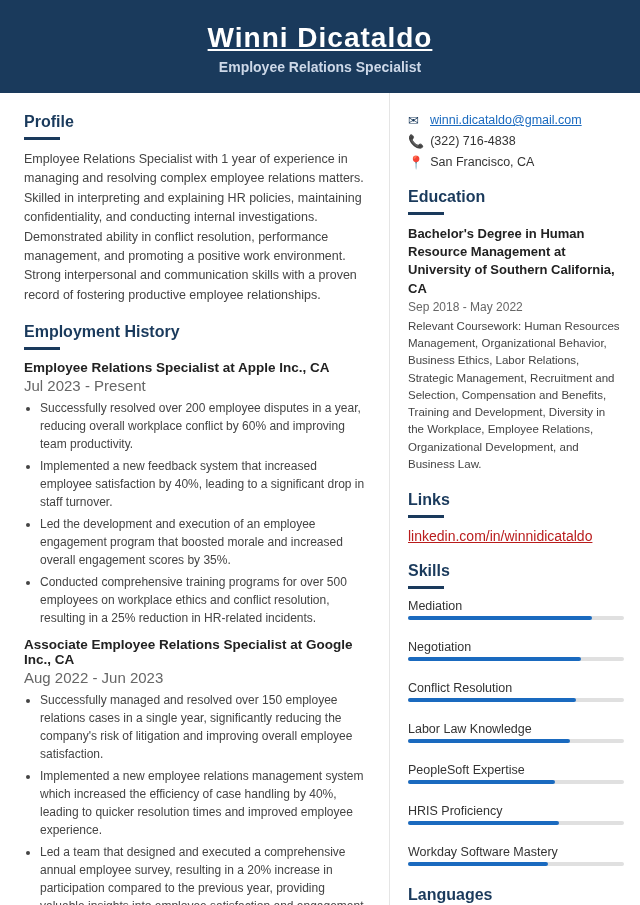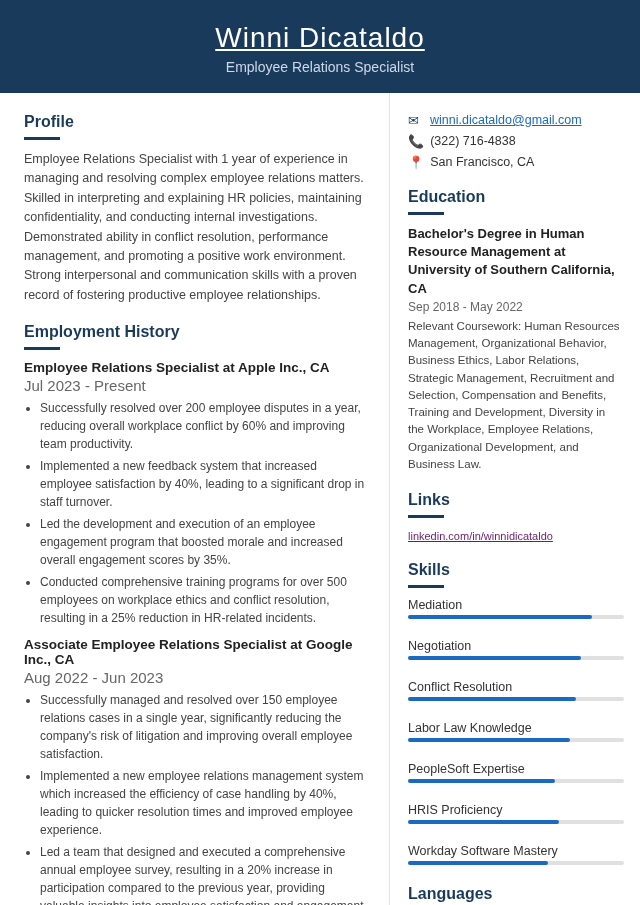--- a/index.html
+++ b/index.html
@@ -14,28 +14,28 @@
 
     
     .header {
       background-color: #1a3a5c;
       color: white;
       text-align: center;
       padding: 22px 20px 18px;
     }
     .header h1 {
       font-size: 28px;
-      font-weight: normal;
+      font-weight: bold;
       letter-spacing: 1px;
       text-decoration: underline;
     }
     .header .subtitle {
       font-size: 14px;
       margin-top: 5px;
-      font-weight: normal;
+      font-weight: bold;
       color: #cdd8e8;
     }
 
     
     .content {
       display: flex;
       flex-direction: row;
     }
 
     
@@ -131,22 +131,22 @@
       margin-bottom: 4px;
     }
     .edu-coursework {
       font-size: 11.5px;
       color: #444;
       line-height: 1.5;
     }
 
     
     .link-item {
-      color: #701a75;
-      font-size: 11px;
+      color: #b91c1c;
+      font-size: 14px;
     }
 
     
     .skill-item {
       margin-bottom: 20px;
     }
     .skill-name {
       font-size: 12.5px;
       color: #333;
       margin-bottom: 3px;

